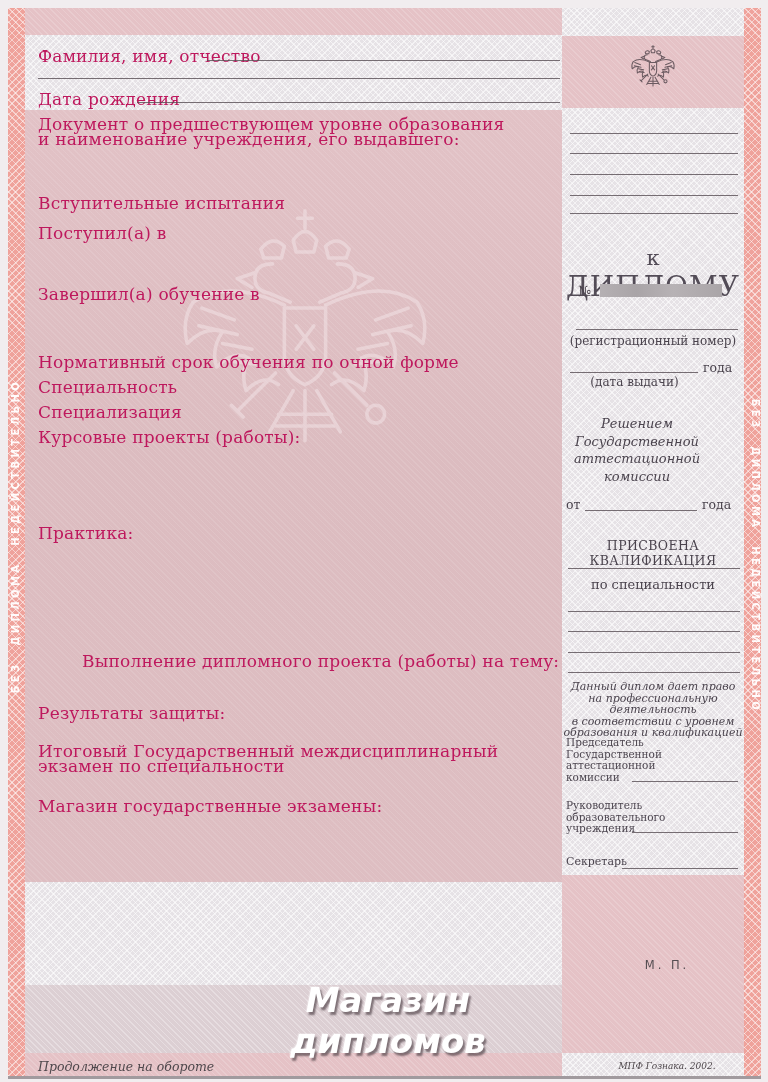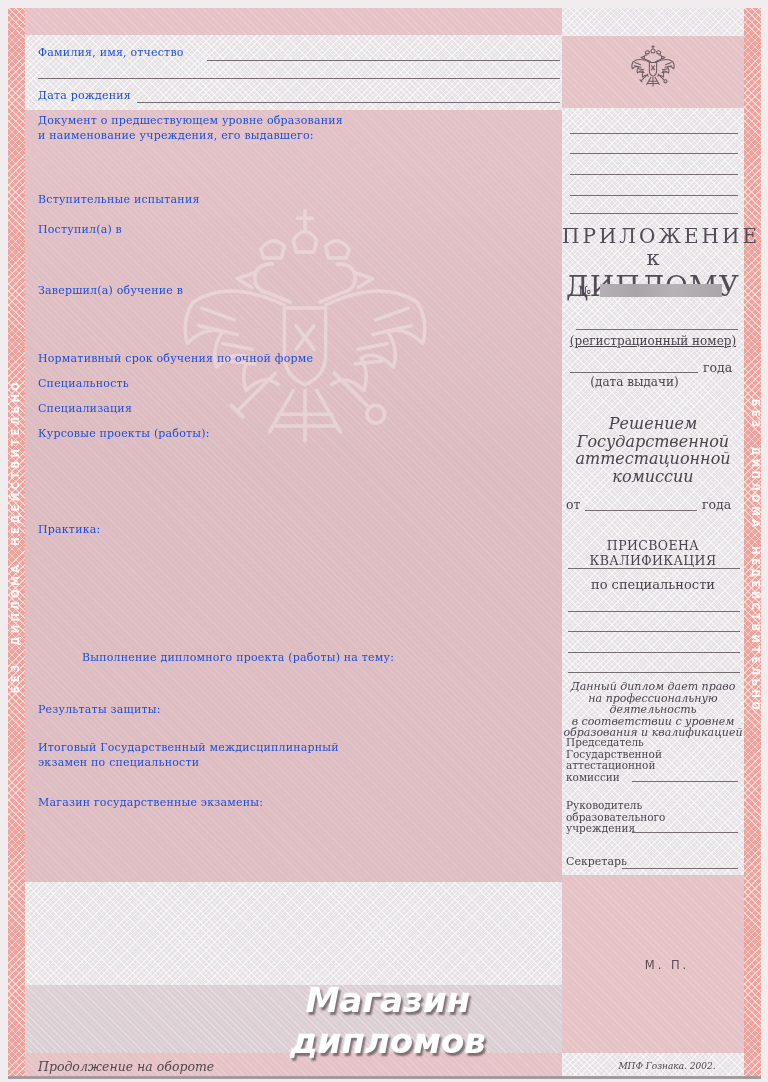--- a/index.html
+++ b/index.html
@@ -31,21 +31,21 @@
   #bL-pinklight{left:25px;top:985px;width:537px;height:68px;}
   #bL-pink2{left:25px;top:1053px;width:537px;height:25px;}
   #bR-light1{left:562px;top:8px;width:182px;height:28px;}
   #bR-pink1{left:562px;top:36px;width:182px;height:72px;}
   #bR-light2{left:562px;top:108px;width:182px;height:767px;}
   #bR-pink2{left:562px;top:875px;width:182px;height:178px;}
   #bR-light3{left:562px;top:1053px;width:182px;height:25px;}
   #bottom-edge{left:8px;top:1076px;width:753px;height:3px;background:#a19a9e;}
 
   
-  .lab{position:absolute;font-size:11px;letter-spacing:.2px;white-space:nowrap;color:#1d4ed8;}
+  .lab{position:absolute;font-size:17px;letter-spacing:.2px;white-space:nowrap;color:#be185d;}
   .ctr{text-align:center;}
   .line{position:absolute;height:0;border-bottom:1px solid rgba(88,78,84,.8);}
 
   
   #t-fio{left:38px;top:46px;}        #ln-fio{left:207px;top:60px;width:353px;}
   #ln-fio2{left:38px;top:78px;width:522px;}
   #t-dob{left:38px;top:89px;}        #ln-dob{left:137px;top:102px;width:423px;}
   #t-doc1{left:38px;top:114px;}      #t-doc2{left:38px;top:129px;}
   #t-vst{left:38px;top:193px;}
   #t-post{left:38px;top:223px;}
@@ -66,25 +66,25 @@
   .rtline{left:570px;width:168px;}
   #rl1{top:133px;} #rl2{top:153px;} #rl3{top:174px;} #rl4{top:195px;} #rl5{top:213px;}
   #t-title1{left:562px;top:224px;width:182px;font-size:20px;letter-spacing:3px;color:#534c57;}
   #t-title2{left:562px;top:246px;width:182px;color:#534c57;}
   #t-title2 .pfx{font-size:21px;}
   #t-title2 .big{font-size:28px;letter-spacing:1px;}
   #t-num{left:578px;top:283px;font-size:14px;}
   #numbox{left:600px;top:284px;width:122px;height:13px;
           background:linear-gradient(90deg,#b5b0b3,#a9a4a7 30%,#b7b2b5 60%,#aaa5a8);}
   #ln-reg{left:576px;top:329px;width:162px;}
-  #t-regcap{left:562px;top:334px;width:182px;font-size:12px;text-decoration:underline;}
+  #t-regcap{left:562px;top:334px;width:182px;font-size:12px;}
   #ln-date{left:570px;top:372px;width:128px;}
   #t-goda1{left:703px;top:360px;font-size:12.5px;}
   #t-datecap{left:562px;top:375px;width:145px;font-size:12px;}
-  #commission{left:562px;top:415px;width:182px;font-size:16px;line-height:17.5px;text-align:center;font-style:italic;}
+  #commission{left:562px;top:415px;width:150px;font-size:13px;line-height:17.5px;text-align:center;font-style:italic;}
   #commission span{display:block;}
   #t-ot{left:566px;top:497px;font-size:12.5px;}
   #ln-ot{left:585px;top:510px;width:112px;}
   #t-goda2{left:702px;top:497px;font-size:12.5px;}
   #t-kval{left:562px;top:538px;width:182px;font-size:12.5px;letter-spacing:.4px;}
   #ln-k1{left:568px;top:568px;width:172px;}
   #t-pospec{left:562px;top:577px;width:182px;font-size:13px;}
   #ln-k2{left:568px;top:611px;width:172px;}
   #ln-k3{left:568px;top:631px;width:172px;}
   #ln-k4{left:568px;top:652px;width:172px;}
@@ -191,21 +191,20 @@
   <svg class="abs" id="emblem" viewBox="0 0 100 112">
     <use href="#eagle-symbol" class="emblem-stroke"></use>
   </svg>
 
   <div class="line rtline" id="rl1"></div>
   <div class="line rtline" id="rl2"></div>
   <div class="line rtline" id="rl3"></div>
   <div class="line rtline" id="rl4"></div>
   <div class="line rtline" id="rl5"></div>
 
-  <div class="abs ctr" id="t-title1">ПРИЛОЖЕНИЕ</div>
   <div class="abs ctr" id="t-title2">
     <span class="pfx">к</span>
     <span class="big">ДИПЛОМУ</span>
   </div>
 
   <div class="abs" id="t-num">№</div>
   <div class="abs" id="numbox"></div>
 
   <div class="line" id="ln-reg"></div>
   <div class="abs ctr" id="t-regcap">(регистрационный номер)</div>

